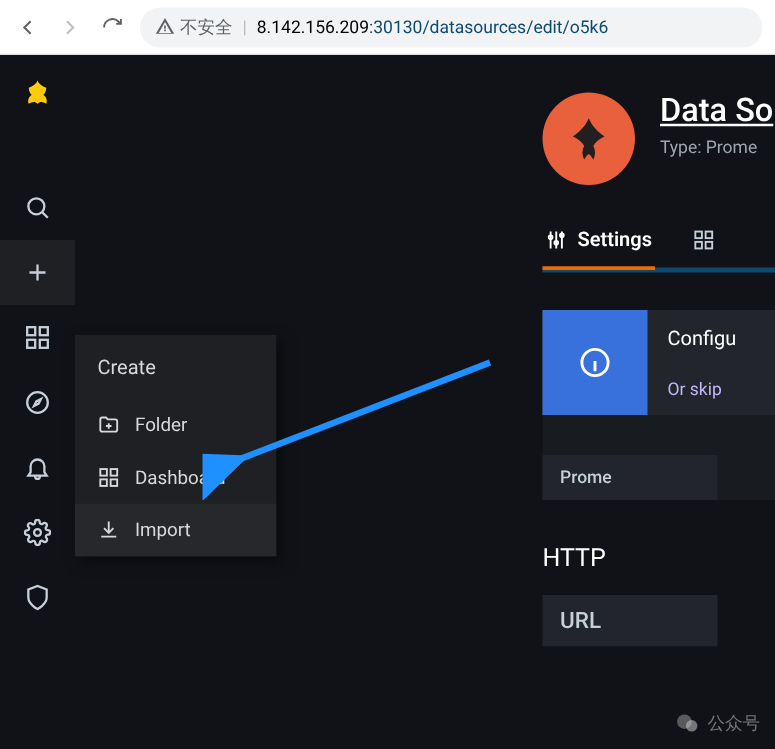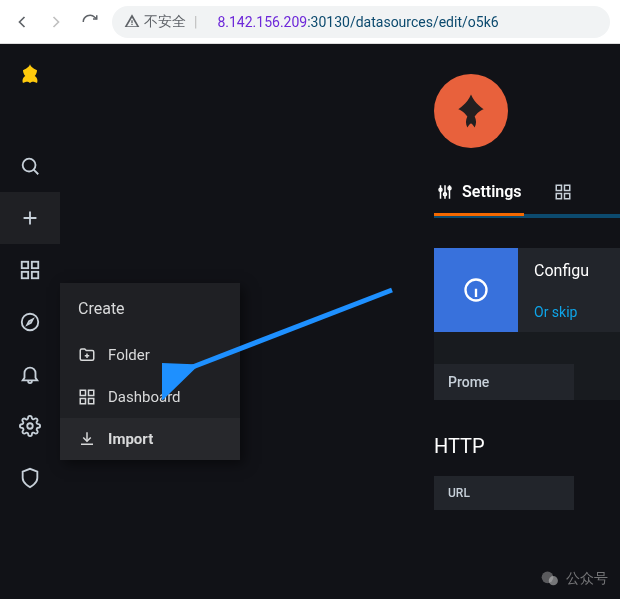--- a/index.html
+++ b/index.html
@@ -5,63 +5,63 @@
 * { margin: 0; padding: 0; box-sizing: border-box; }
 body { width: 620px; height: 599px; background: #111217; font-family: -apple-system, "Segoe UI", Roboto, "Helvetica Neue", Arial, sans-serif; color: #d8d9da; overflow: hidden; position: relative; }
 
 
 .browser-bar { height: 44px; background: #fff; display: flex; align-items: center; padding: 0 10px; gap: 10px; border-bottom: 1px solid #ddd; }
 .nav-btn { width: 24px; height: 24px; display: flex; align-items: center; justify-content: center; color: #5f6368; cursor: pointer; }
 .nav-btn.disabled { color: #c0c0c0; }
 .addr { flex: 1; display: flex; align-items: center; gap: 8px; background: #f1f3f4; border-radius: 16px; padding: 4px 12px; height: 32px; font-size: 14px; color: #5f6368; }
 .addr .warn { display: flex; align-items: flex-start; gap: 4px; color: #5f6368; }
 .addr .url { color: #202124; white-space: nowrap; }
-.addr .url .host { color: #6d28d9; margin-left: 12px; }
+.addr .url .host { color: #000000; }
 .addr .url .port { color: #0c4a6e; }
 
 
 .app { display: flex; height: calc(100% - 44px); background: #111217; }
 .sidebar { width: 60px; background: #111217; display: flex; flex-direction: column; align-items: center; padding-top: 18px; position: relative; }
 .logo { width: 28px; height: 28px; margin-bottom: 50px; }
 .side-icon { width: 60px; height: 52px; display: flex; align-items: center; justify-content: center; color: #c7d0d9; cursor: pointer; }
 .side-icon.active { background: #1f2024; }
 .side-icon svg { width: 22px; height: 22px; }
 
 
-.submenu { position: absolute; left: 60px; top: 239px; width: 180px; background: #1f2024; box-shadow: 4px 4px 12px rgba(0,0,0,0.5); }
+.submenu { position: absolute; left: 60px; top: 224px; width: 161px; background: #1f2024; box-shadow: 4px 4px 12px rgba(0,0,0,0.5); }
 .submenu-header { padding: 16px 18px; font-size: 16px; color: #d8d9da; }
 .submenu-item { display: flex; align-items: center; gap: 12px; padding: 12px 18px; font-size: 15px; color: #d8d9da; cursor: pointer; }
-.submenu-item.hover { background: #27282c; font-weight: bold; }
+.submenu-item.hover { background: #27282c; }
 .submenu-item .mi { width: 18px; height: 18px; display: flex; align-items: center; justify-content: center; }
 
 
 .main { flex: 1; position: relative; padding: 30px 0 0 0; overflow: hidden; }
 .page-head { display: flex; align-items: flex-start; gap: 20px; padding-left: 16px; }
 .ds-icon { width: 74px; height: 74px; border-radius: 50%; background: #e8613c; display: flex; align-items: center; justify-content: center; flex-shrink: 0; }
 .ds-icon svg { width: 44px; height: 44px; }
 .ds-title h1 { font-size: 26px; color: #fff; text-decoration: underline; font-weight: 500; }
 .ds-title .sub { font-size: 14px; color: #9fa6ad; margin-top: 6px; }
 
 .tabs { display: flex; gap: 28px; margin: 34px 0 0 16px; border-bottom: 4px solid #0c4a6e; }
 .tab { display: flex; align-items: center; gap: 8px; padding: 0 2px 12px 2px; font-size: 16px; color: #c7d0d9; cursor: pointer; border-bottom: 3px solid transparent; margin-bottom: -2px; }
 .tab.active { color: #fff; border-bottom-color: #f46800; font-weight: 600; }
 
 .panel { margin: 30px 0 0 16px; background: #181b1f; padding: 0; }
 .alert { display: flex; align-items: center; gap: 0; background: #22252b; }
 .alert-icon { width: 84px; height: 84px; background: #3871dc; display: flex; align-items: center; justify-content: center; flex-shrink: 0; }
 .alert-text { padding: 0 16px; }
 .alert-text .at1 { color: #fff; font-size: 16px; font-weight: 400; }
-.alert-text .at2 { color: #0ea5e9; font-size: 14px; margin-top: 24px; }
+.alert-text .at2 { color: #c4b5fd; font-size: 14px; margin-top: 24px; }
 
 .form-row { margin-top: 32px; display: flex; align-items: center; }
 .form-label { background: #22252b; color: #c7d0d9; font-size: 14px; padding: 10px 14px; min-width: 140px; font-weight: 500; }
 
 .section-h { margin: 34px 0 0 28px; color: #fff; font-size: 20px; font-weight: 400; }
 .url-row { margin: 18px 0 0 16px; display: flex; align-items: center; }
-.url-label { background: #22252b; color: #c7d0d9; font-size: 12px; padding: 10px 14px; min-width: 140px; font-weight: 500; }
+.url-label { background: #22252b; color: #c7d0d9; font-size: 18px; padding: 10px 14px; min-width: 140px; font-weight: 500; }
 
 
 .arrow-svg { position: absolute; left: 162px; top: 280px; pointer-events: none; }
 
 
 .wm { position: absolute; right: 12px; bottom: 10px; display: flex; align-items: center; gap: 6px; color: rgba(200,200,200,0.55); font-size: 14px; }
 .wm .bubble { width: 20px; height: 20px; }
 </style>
 </head>
 <body>
@@ -188,20 +188,24 @@
     </div>
   </div>
 
   <div class="main">
     <div style="padding-left: 374px;">
     <div class="page-head" style="margin-left:-374px; padding-left:374px;">
       <div class="ds-icon">
         <svg viewBox="0 0 48 48">
               <path d="M24 6c-4 10-14 16-14 16s6 2 10 8c-2 4-2 8 0 12 4-6 4-6 8 0 2-4 2-8 0-12 4-6 10-8 10-8S28 16 24 6z" fill="#231f20"></path>
             </svg>
+      </div>
+      <div class="ds-title">
+        <h1>Data So</h1>
+        <div class="sub">Type: Prome</div>
       </div>
     </div>
 
     <div class="tabs" style="margin-left:0;">
       <div class="tab active">
         <svg viewBox="0 0 24 24" width="18" height="18" fill="none" stroke="currentColor" stroke-width="2">
               <path d="M6 3v18M6 9h0M12 3v18M12 15h0M18 3v18M18 7h0"></path>
               <circle cx="6" cy="9" r="2"></circle>
               <circle cx="12" cy="15" r="2"></circle>
               <circle cx="18" cy="7" r="2"></circle>

